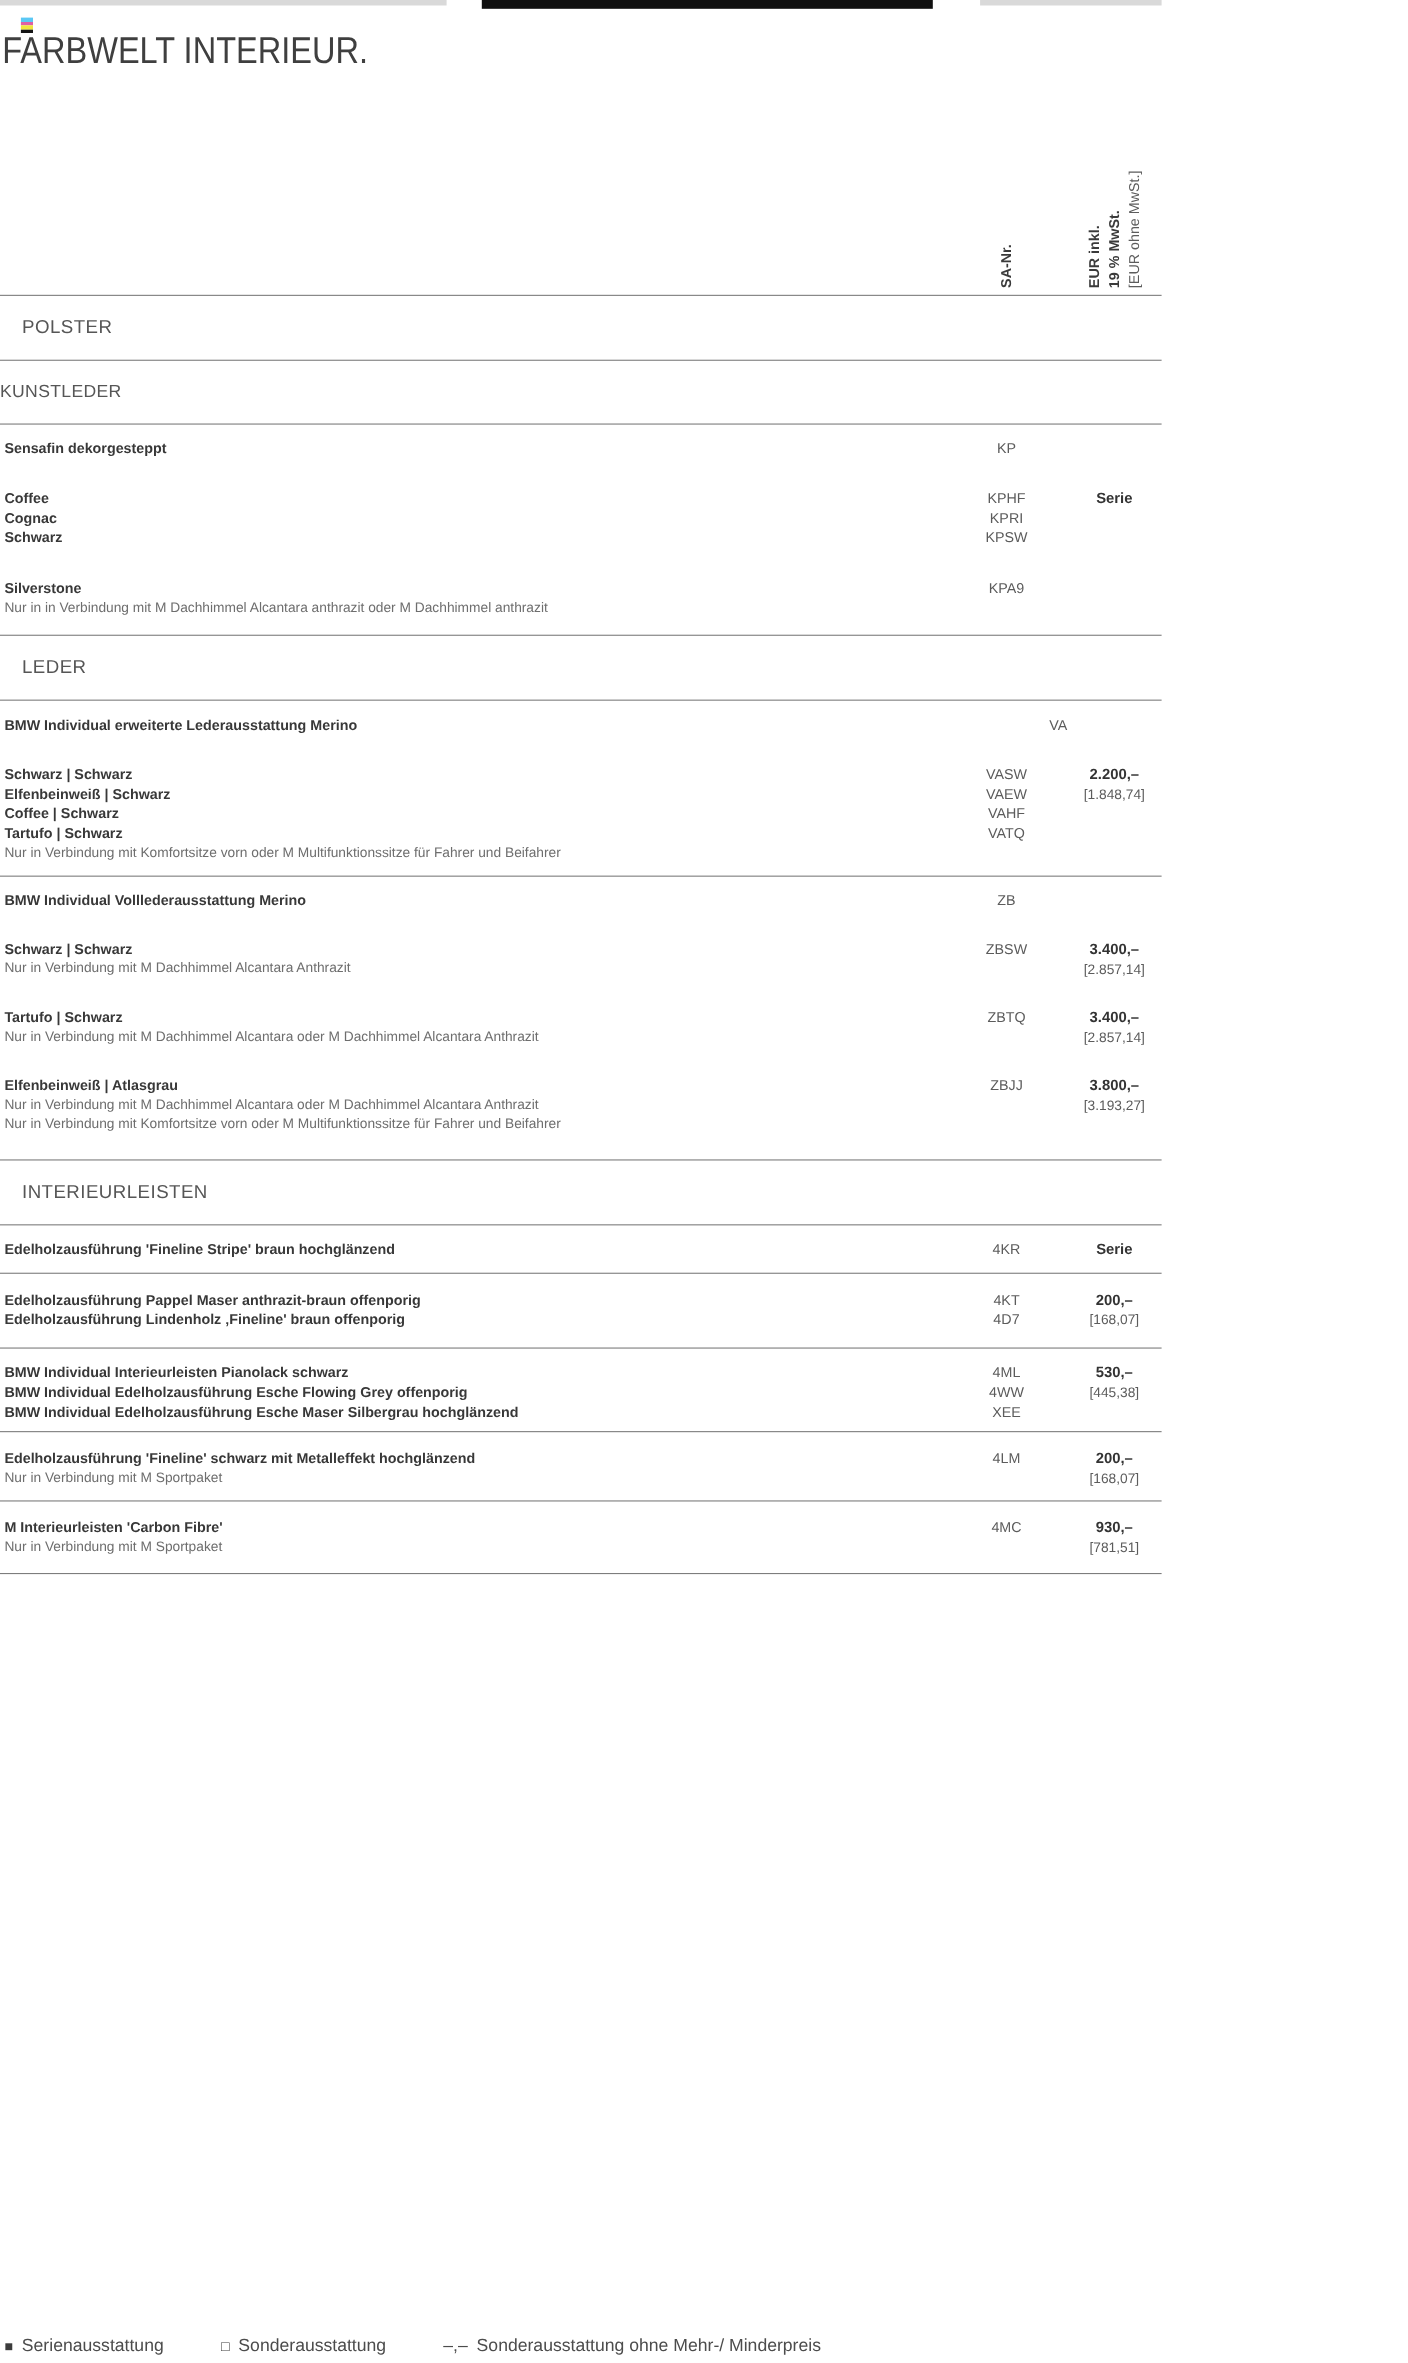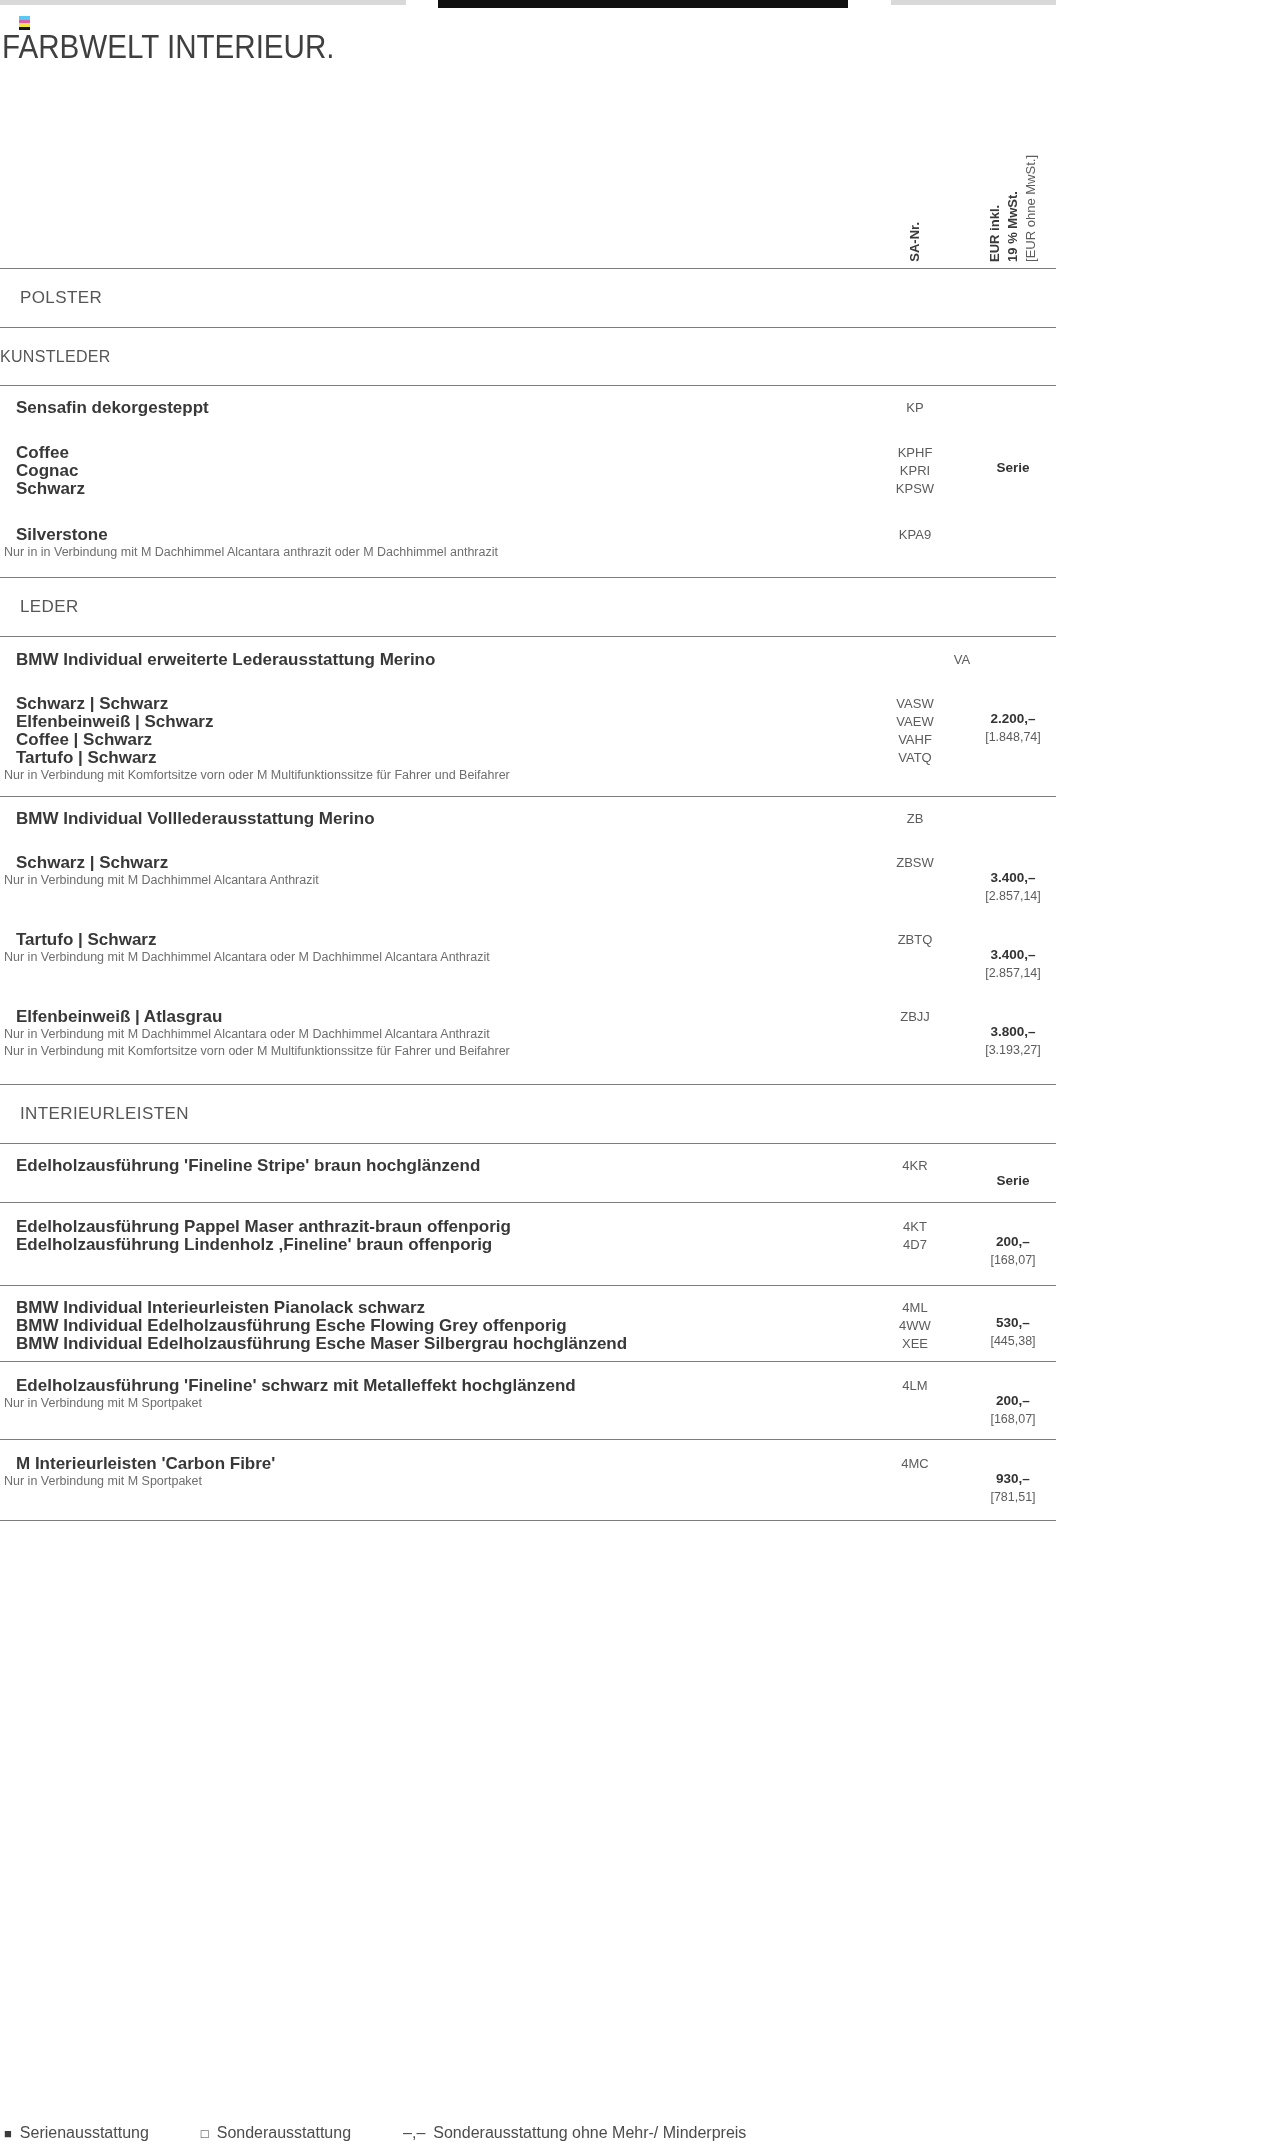--- a/index.html
+++ b/index.html
@@ -23,24 +23,24 @@
   .vh{position:absolute;bottom:6px;writing-mode:vertical-rl;transform:rotate(180deg);
       font-size:13px;font-weight:bold;color:#3a3a3a;line-height:18px;white-space:nowrap;}
   .vh .sub{font-weight:400;color:#5c5c5c;}
   .h1row{height:58px;display:flex;align-items:center;border-bottom:1.5px solid #7d7d7d;
          padding-left:20px;font-size:17px;color:#565656;letter-spacing:0.4px;}
   .h2row{height:57px;display:flex;align-items:center;border-bottom:1.5px solid #7d7d7d;
          padding-left:0;font-size:16px;color:#565656;letter-spacing:0.3px;}
   .group{border-bottom:1.5px solid #7d7d7d;}
   .row{display:grid;grid-template-columns:866px 98px 98px 1fr 1fr 1fr 1fr;}
   .lbl{padding-left:4px;}
-  .lbl .b{font-weight:bold;font-size:17px;line-height:18px;color:#383838;margin-left:12px;}
+  .lbl .b{font-weight:bold;font-size:13px;line-height:18px;color:#383838;}
   .lbl .n{font-weight:400;font-size:12.5px;line-height:17px;color:#6e6e6e;}
   .code{text-align:center;font-size:13px;line-height:18px;color:#5c5c5c;}
-  .price{text-align:center;margin-top:15px;}
+  .price{text-align:center;}
   .price .main{font-weight:bold;font-size:13.5px;line-height:18px;color:#333;}
   .price .net{font-weight:400;font-size:12.5px;line-height:18px;color:#5c5c5c;}
   .mark{text-align:center;font-size:12px;line-height:18px;color:#3c3c3c;}
   .marks-empty .mark{font-size:11px;color:#4a4a4a;}
   
   .r-kp{padding:13px 0 13px;} .r-kphf{padding:14px 0 12px;} .r-kpa9{padding:16px 0 16px;}
   .r-va{padding:14px 0 12px;gap:47px;} .r-vasw{padding:14px 0 12px;}
   .r-zb{padding:13px 0 12px;} .r-zbsw{padding:14px 0 12px;} .r-zbtq{padding:14px 0 12px;} .r-zbjj{padding:14px 0 24px;}
   .r-4kr{padding:13px 0 12px;} .r-4kt{padding:15px 0 16px;} .r-4ml{padding:13px 0 8px;}
   .r-4lm{padding:15px 0 11px;} .r-4mc{padding:15px 0 14px;}

